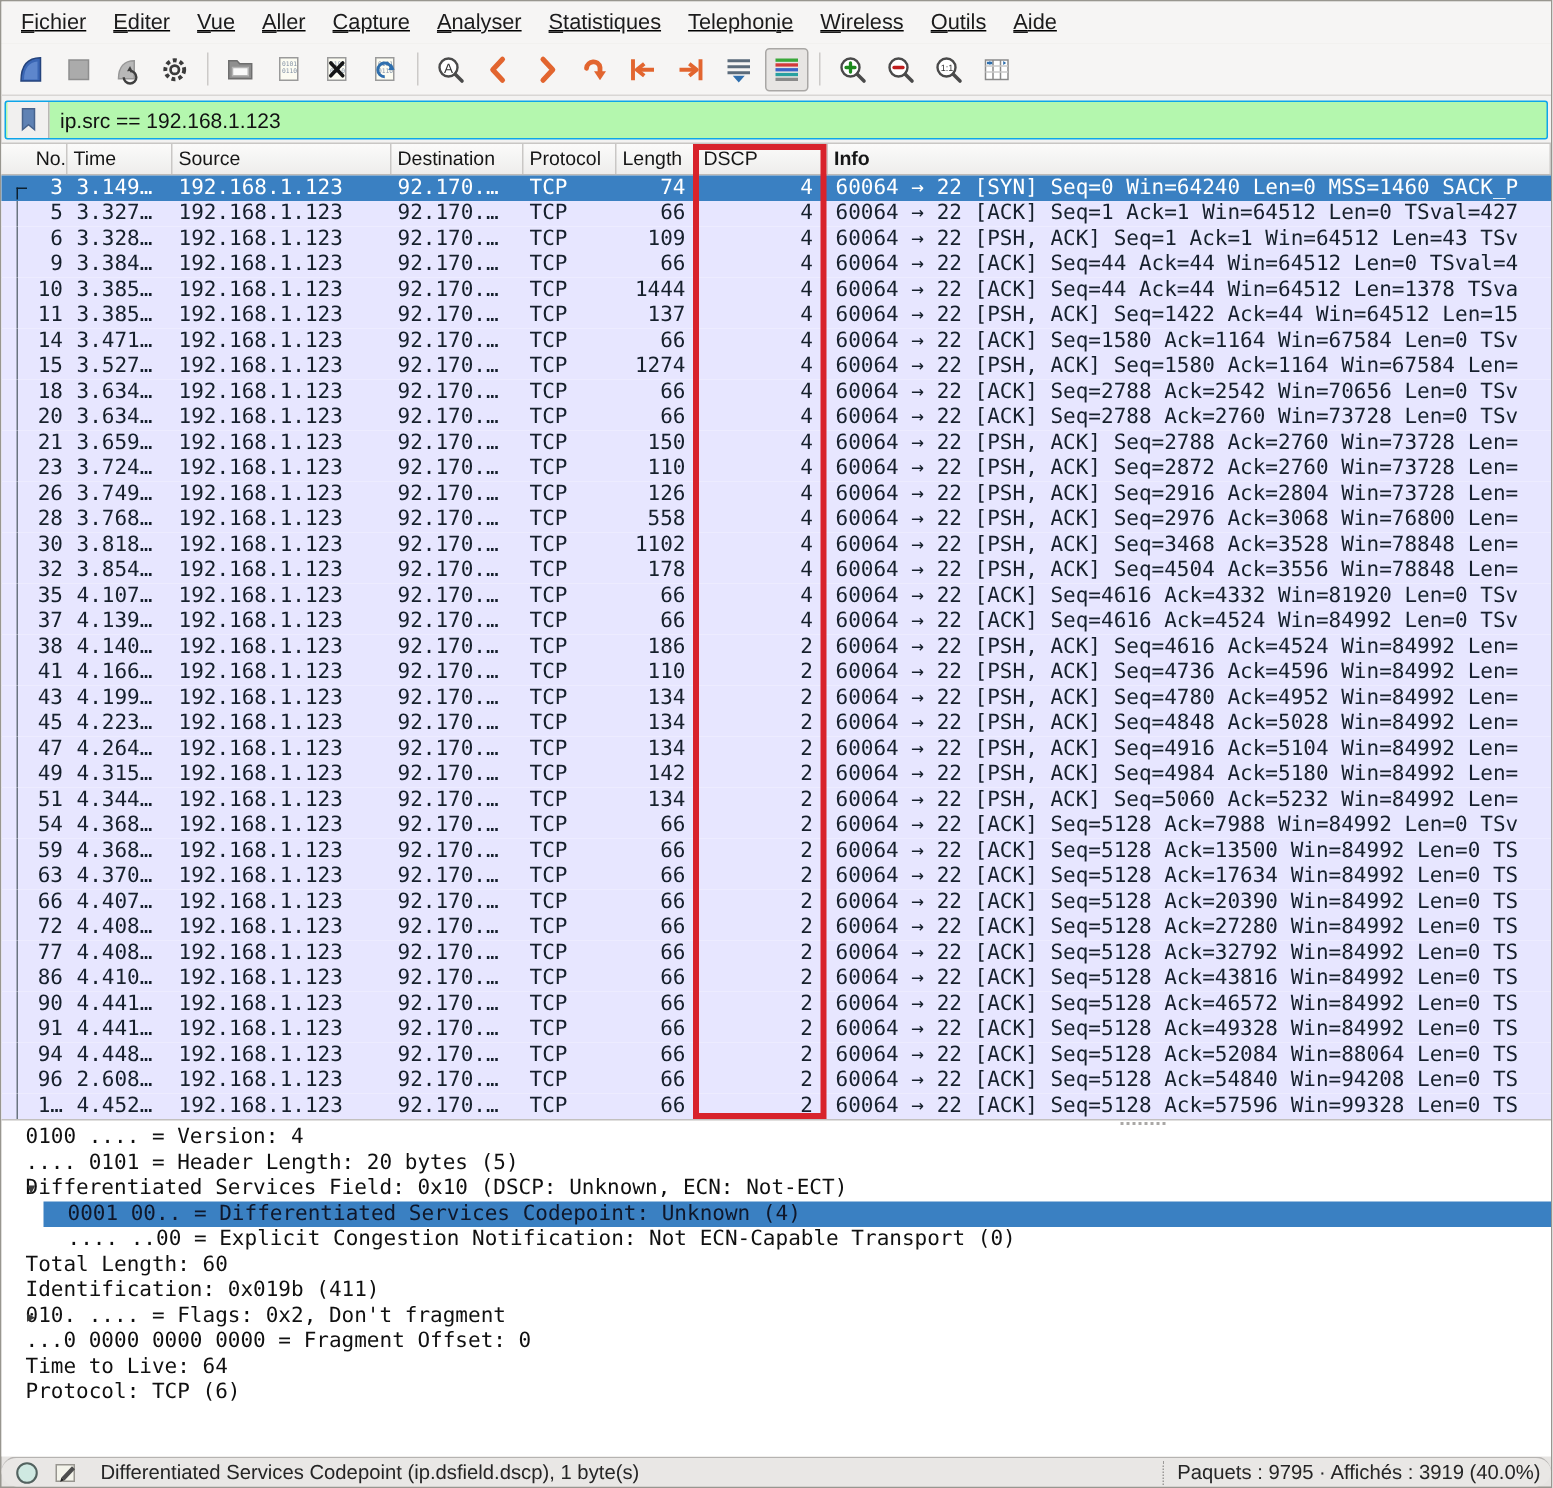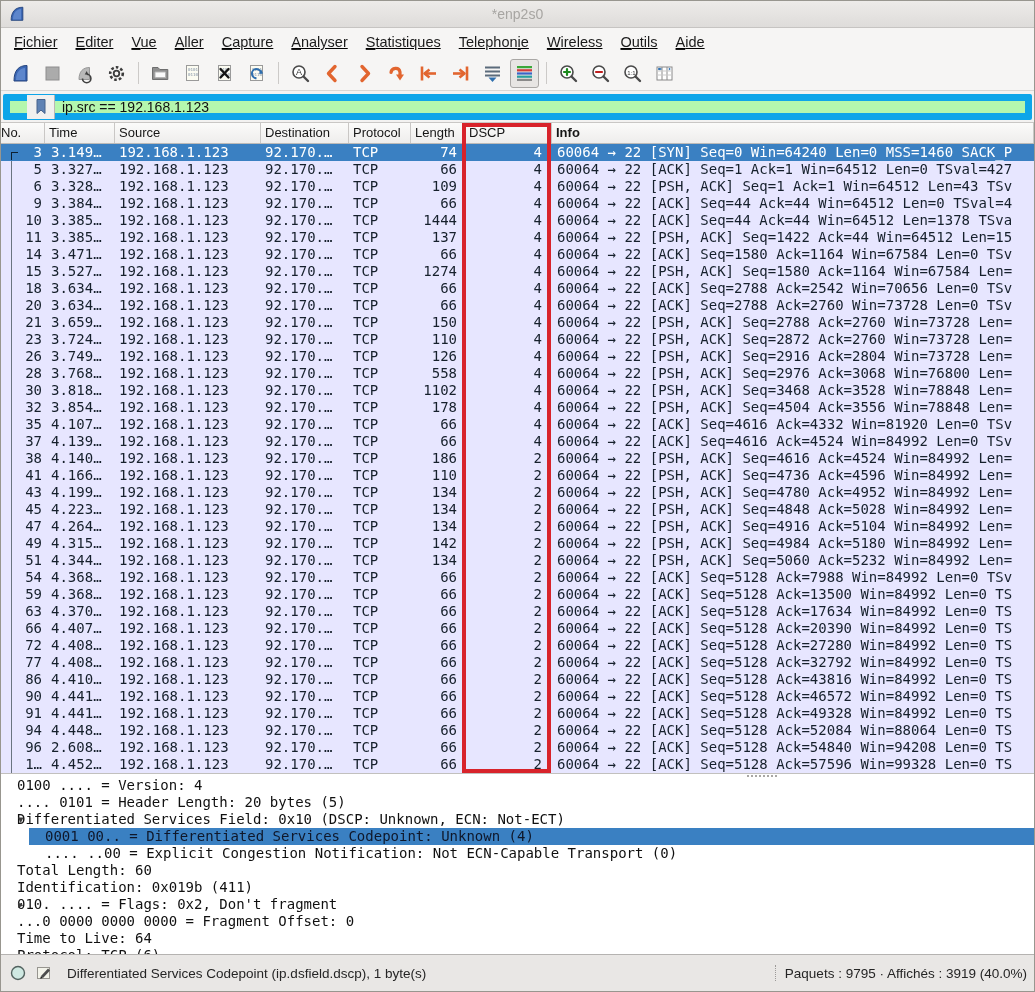--- a/index.html
+++ b/index.html
@@ -19,21 +19,21 @@
 
   
   .toolbar { height: 35px; flex: none; background: #f6f5f4; border-bottom: 1px solid #d8d6d4; display: flex; align-items: center; padding-left: 5px; gap: 3px; }
   .tb-btn { width: 29px; height: 29px; border: 1px solid transparent; border-radius: 3px; background: transparent; display: flex; align-items: center; justify-content: center; }
   .tb-btn svg { width: 21px; height: 21px; }
   .tb-btn.checked { border: 1px solid #a9a7a5; background: #e7e5e3; }
   .tb-sep { width: 1px; height: 22px; background: #cccac8; margin: 0 4px; }
 
   
   .filterbar { height: 32px; flex: none; background: #f3f2f1; border-bottom: 1px solid #c9c7c5; display: flex; align-items: center; padding: 3px 2px; }
-  .filter-input { flex: 1; height: 26px; border: 7px solid #0ea5e9; border-radius: 2px; background: var(--filterbg); display: flex; align-items: center; padding-left: 16px; }
+  .filter-input { flex: 1; height: 26px; border: 1px solid #0ea5e9; border-radius: 2px; background: var(--filterbg); display: flex; align-items: center; }
   .bookmark-btn { width: 28px; height: 24px; margin-left: 1px; border-right: 1px solid #b9b7b5; display: flex; align-items: center; justify-content: center; background: #f1f0ef; }
   .filter-text { font-size: 14px; color: #111; padding-left: 7px; white-space: pre; }
 
   
   .plist { flex: none; display: flex; flex-direction: column; background: #fff; position: relative; }
   .phead { height: 21px; flex: none; display: flex; background: linear-gradient(#fbfbfa,#eeedec); border-bottom: 1px solid #bcbab8; font-size: 13px; color: #161616; }
   .phead .hc { border-right: 1px solid #c9c7c5; line-height: 20px; padding-left: 4px; overflow: hidden; white-space: pre; }
   .pbody { flex: none; }
   .prow { display: flex; height: 17px; line-height: 17px; background: var(--rowbg); color: #16202c; font-family: "DejaVu Sans Mono", monospace; font-size: 14px; white-space: pre; position: relative; }
   .prow.selected { background: var(--sel); color: #ffffff; }
@@ -57,39 +57,32 @@
   .details { flex: 1; background: #ffffff; border-top: 1px solid #c2c0be; font-family: "DejaVu Sans Mono", monospace; font-size: 14px; color: #101010; padding-top: 3px; position: relative; overflow: hidden; }
   .splitter-dots { position: absolute; top: 1px; left: 746px; width: 30px; height: 3px; border-top: 2px dotted #a9a7a5; }
   .dline { height: 17px; line-height: 17px; white-space: pre; position: relative; }
   .dline.ind1 { padding-left: 16px; }
   .dline.ind2 { padding-left: 44px; }
   .dline .expander { position: absolute; left: 17px; top: 0; font-family: "DejaVu Sans", sans-serif; font-size: 11px; color: #3c3c3c; }
   .dline.selected { background: var(--sel); color: #0f172a; margin-left: 28px; }
   .dline.selected.ind2 { padding-left: 16px; }
 
   
-  .statusbar { height: 37px; flex: none; background: #e9e7e5; border-top: 1px solid #b5b3b1; display: flex; align-items: center; font-size: 13.5px; color: #252525; }
+  .statusbar { height: 20px; flex: none; background: #e9e7e5; border-top: 1px solid #b5b3b1; display: flex; align-items: center; font-size: 13.5px; color: #252525; border-radius: 10px; }
   .sb-icon { width: 18px; height: 18px; margin-left: 8px; flex: none; }
   .sb-left { margin-left: 14px; white-space: pre; }
   .sb-spacer { flex: 1; }
   .sb-sep { width: 1px; height: 16px; border-left: 1px dotted #9c9a98; margin-right: 9px; }
   .sb-right { margin-right: 7px; white-space: pre; }
 </style>
 </head>
 <body>
 
 <div class="window">
 
-  <div class="titlebar">
-    <svg class="logo" viewBox="0 0 20 20">
-        <path d="M3.5 17 C3.5 7.5 8 2.5 16.5 2.5 L16.5 17 Z" fill="#3a66b4" stroke="#24437c" stroke-width="1"></path>
-        <path d="M5.5 16 C5.5 9 9 5 14.5 4.5 L14.5 16 Z" fill="#5d86cc"></path>
-      </svg>
-    <span class="title-text">*enp2s0</span>
-  </div>
 
   <div class="menubar" id="menubar">
       <span class="menu-item"><u>F</u>ichier</span>
       <span class="menu-item"><u>E</u>diter</span>
       <span class="menu-item"><u>V</u>ue</span>
       <span class="menu-item"><u>A</u>ller</span>
       <span class="menu-item"><u>C</u>apture</span>
       <span class="menu-item"><u>A</u>nalyser</span>
       <span class="menu-item"><u>S</u>tatistiques</span>
       <span class="menu-item">Telephon<u>i</u>e</span>
@@ -250,21 +243,21 @@
         <svg width="16" height="17" viewBox="0 0 16 17">
             <path d="M4 1.5 h8 v14 l-4 -3.4 l-4 3.4 Z" fill="#5f82b4" stroke="#46628c"></path>
           </svg>
       </span>
       <span class="filter-text">ip.src == 192.168.1.123</span>
     </div>
   </div>
 
   <div class="plist">
     <div class="phead" id="phead">
-        <div class="hc c c-no" style="text-align: left; padding-left: 0; padding-right: 0px;">No.</div>
+        <div class="hc c c-no" style="text-align: right; padding-left: 0; padding-right: 0px;">No.</div>
         <div class="hc c c-time" style="text-align: left; padding-left: 4px; padding-right: 0px;">Time</div>
         <div class="hc c c-src" style="text-align: left; padding-left: 4px; padding-right: 0px;">Source</div>
         <div class="hc c c-dst" style="text-align: left; padding-left: 4px; padding-right: 0px;">Destination</div>
         <div class="hc c c-proto" style="text-align: left; padding-left: 4px; padding-right: 0px;">Protocol</div>
         <div class="hc c c-len" style="text-align: left; padding-left: 4px; padding-right: 0px;">Length</div>
         <div class="hc c c-dscp" style="text-align: left; padding-left: 4px; padding-right: 0px;">DSCP</div>
         <div class="hc c c-info" style="text-align: left; padding-left: 4px; padding-right: 0px; font-weight: bold;">Info</div>
       </div>
     <div class="pbody" id="pbody">
         <div class="prow selected"><div class="c c-no">3</div><div class="c c-time">3.149…</div><div class="c c-src">192.168.1.123</div><div class="c c-dst">92.170.…</div><div class="c c-proto">TCP</div><div class="c c-len">74</div><div class="c c-dscp">4</div><div class="c c-info">60064 → 22 [SYN] Seq=0 Win=64240 Len=0 MSS=1460 SACK_P</div><div class="tree-start"></div></div>

